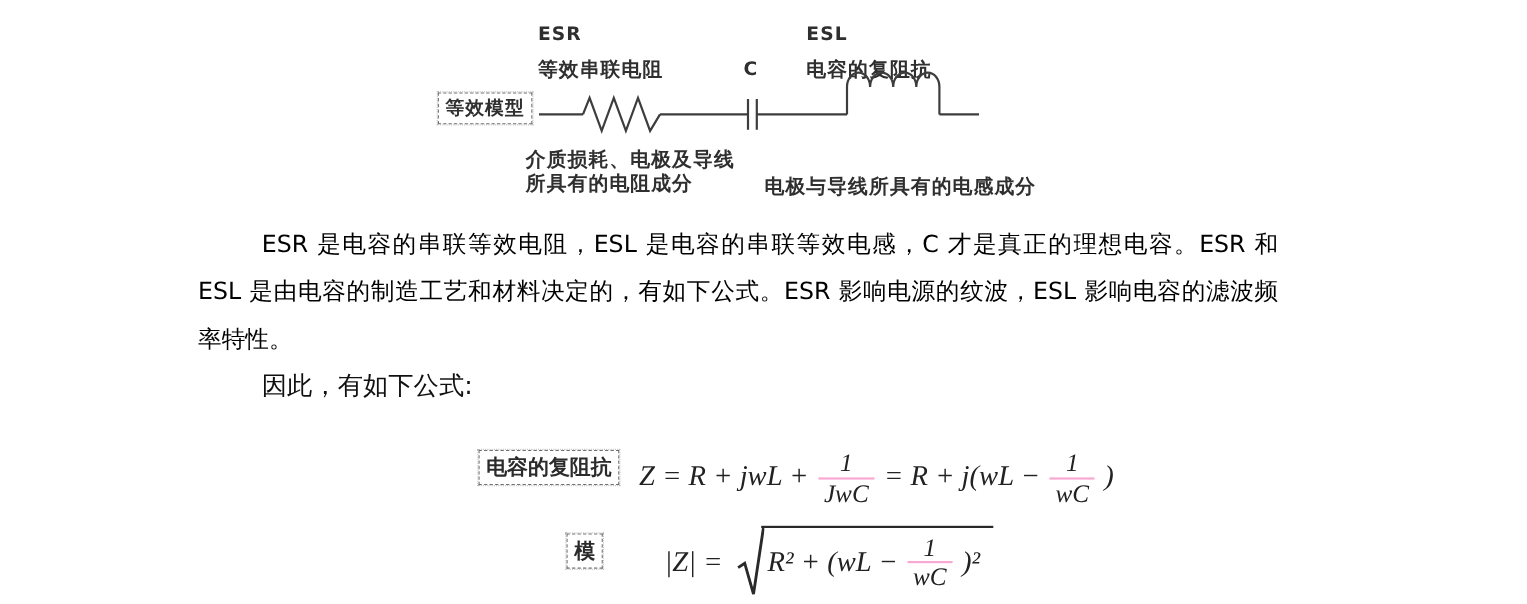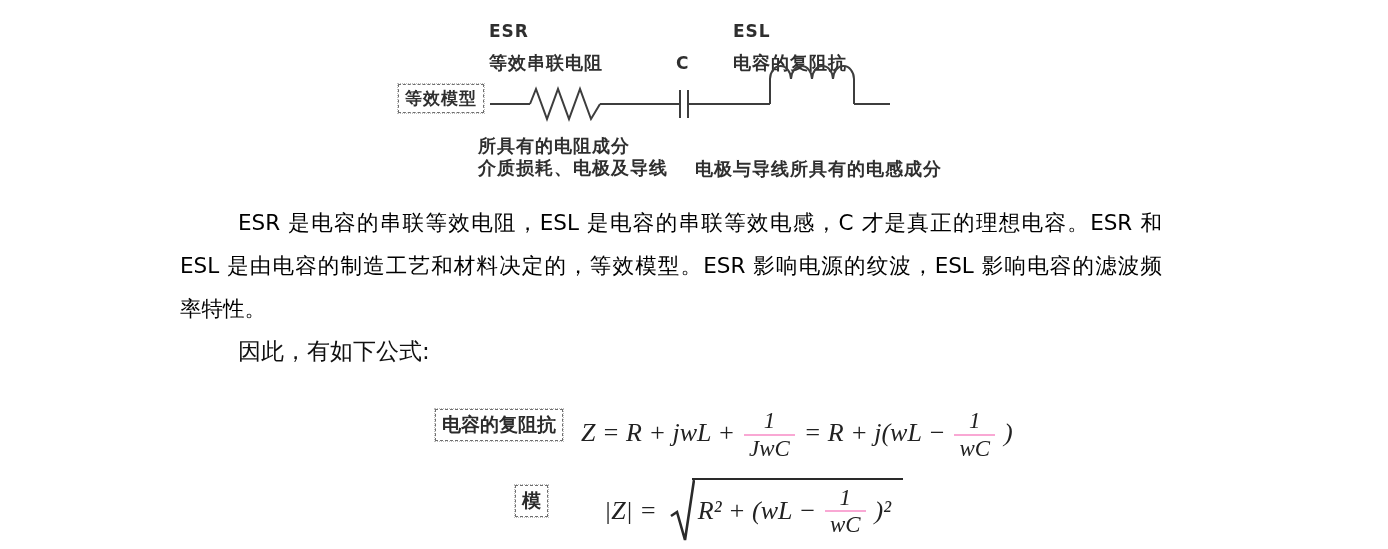--- a/index.html
+++ b/index.html
@@ -114,28 +114,28 @@
     <path d="M45 46 L51 31 L62 61 L73 31 L84 61 L95 31 L106 61 L115 46"></path>
     <path d="M115 46 H195"></path>
     <path d="M195 32 V60 M203 32 V60"></path>
     <path d="M203 46 H285"></path>
     <path d="M285 46 V21 a10.5 13 0 0 1 21 0 a10.5 13 0 0 1 21 0 a10.5 13 0 0 1 21 0 a10.5 13 0 0 1 21 0 V46"></path>
     <path d="M369 46 H405"></path>
   </g>
 </svg>
 
 <div class="abs caption" style="left:478px; top:135px; font-size:18px; line-height:22px;">
+  <div>介质损耗、电极及导线</div>
   <div>所具有的电阻成分</div>
-  <div>介质损耗、电极及导线</div>
 </div>
 <div class="abs caption" style="left:695px; top:157px; font-size:18px;">电极与导线所具有的电感成分</div>
 
 <div class="abs para" style="left:180px; top:201px;">
   <div class="para-line indent">ESR 是电容的串联等效电阻，ESL 是电容的串联等效电感，C 才是真正的理想电容。ESR 和</div>
-  <div class="para-line">ESL 是由电容的制造工艺和材料决定的，等效模型。ESR 影响电源的纹波，ESL 影响电容的滤波频</div>
+  <div class="para-line">ESL 是由电容的制造工艺和材料决定的，有如下公式。ESR 影响电源的纹波，ESL 影响电容的滤波频</div>
   <div class="para-line last">率特性。</div>
 </div>
 
 <div class="abs" style="left:238px; top:330px; font-size:23px; line-height:43px; color:#101010;">因此，有如下公式:</div>
 
 <div class="abs formula-row" style="left:435px; top:396px; height:58px;">
   <span class="dashed-box formula-label" style="margin-right:18px;">电容的复阻抗</span>
   <span class="math expr">
     <span>Z = R + jwL +</span><span class="frac">
         <span class="frac-num">1</span>

